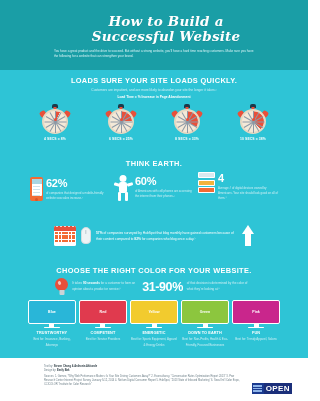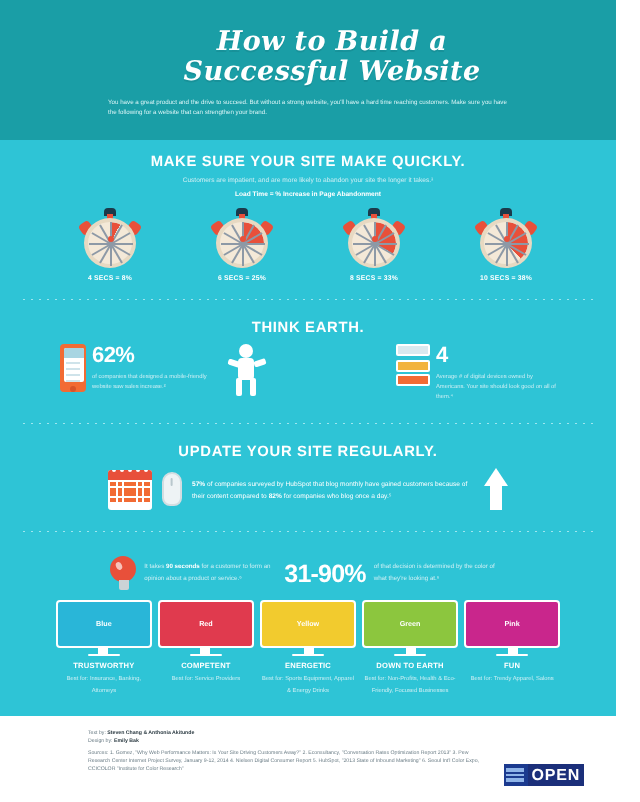--- a/index.html
+++ b/index.html
@@ -86,21 +86,21 @@
   .watch .ticks { position:absolute; top:5px; left:0; width:26px; height:25px; }
   .watch .ticks i {
     position:absolute; left:50%; top:50%;
     width:1px; height:11px; margin-left:-0.5px; margin-top:-11px;
     background:#8d99a6; transform-origin:50% 100%;
   }
   .watch .hub { position:absolute; top:50%; left:50%; width:3px; height:3px; margin:-1.5px 0 0 -1.5px; background:#e8503a; border-radius:50%; z-index:3; }
   .watch-label { color:#ffffff; font-size:3.4px; font-weight:bold; margin-top:3px; letter-spacing:.1px; }
 
   
-  .mobile-row { display:flex; justify-content:space-between; align-items:flex-start; padding:4px 16px 2px 16px; gap:4px; }
+  .mobile-row { display:flex; justify-content:space-between; align-items:flex-end; padding:4px 16px 2px 16px; gap:4px; }
   .mob-cell { display:flex; align-items:flex-start; gap:3px; width:33%; }
   .phone { width:13px; height:24px; background:#f26b34; border-radius:2px; padding:2px 1.5px; flex:0 0 auto; }
   .phone .scr { background:#ffffff; height:17px; border-radius:1px; }
   .phone .scr .ln { height:1.4px; background:#cfe3ea; margin:1.6px 1.2px 0 1.2px; }
   .phone .scr .hd { height:5px; background:#a8d5e2; margin:0; border-radius:1px 1px 0 0; }
   .phone .btn { width:3px; height:3px; border-radius:50%; background:#d8542a; margin:1.6px auto 0 auto; }
   .person { width:18px; height:26px; position:relative; flex:0 0 auto; }
   .person .head { position:absolute; left:50%; top:0; transform:translateX(-50%); width:7px; height:7px; background:#fff; border-radius:50%; }
   .person .body { position:absolute; left:50%; top:7px; transform:translateX(-50%); width:8px; height:11px; background:#fff; border-radius:2px; }
   .person .arm-l { position:absolute; left:0px; top:8px; width:5.5px; height:3px; background:#fff; border-radius:1px; transform:rotate(18deg); }
@@ -171,21 +171,21 @@
 <body>
 
 <div class="page">
 
   <div class="header">
     <div class="header-title">How to Build a Successful Website</div>
     <div class="header-sub">You have a great product and the drive to succeed. But without a strong website, you'll have a hard time reaching customers. Make sure you have the following for a website that can strengthen your brand.</div>
   </div>
 
   <div class="section">
-    <div class="sec-title">MAKE SURE YOUR SITE MAKE QUICKLY.</div>
+    <div class="sec-title">LOADS SURE YOUR SITE LOADS QUICKLY.</div>
     <div class="sec-sub">Customers are impatient, and are more likely to abandon your site the longer it takes.¹</div>
     <div class="sec-sub2">Load Time = % Increase in Page Abandonment</div>
 
     <div class="watch-row">
       <div class="watch-cell">
         <div class="watch">
           <div class="knob"></div>
             <div class="stem"></div>
           <div class="ear-l"></div>
             <div class="ear-r"></div>
@@ -319,20 +319,24 @@
 
       <div class="mob-cell">
         <div class="person">
           <div class="head"></div>
             <div class="body"></div>
           <div class="arm-l"></div>
             <div class="arm-r"></div>
           <div class="leg-l"></div>
             <div class="leg-r"></div>
         </div>
+        <div class="mob-txt">
+          <div class="big-num">60%</div>
+          <div class="mob-desc">of Americans with cell phones are accessing the internet from their phones.³</div>
+        </div>
       </div>
 
       <div class="mob-cell">
         <div class="devices">
           <div class="d d1">
               <div class="b"></div>
             </div>
           <div class="d d2">
               <div class="b"></div>
             </div>
@@ -344,21 +348,20 @@
           <div class="big-num">4</div>
           <div class="mob-desc">Average # of digital devices owned by Americans. Your site should look good on all of them.⁴</div>
         </div>
       </div>
     </div>
   </div>
 
   <div class="dots"></div>
 
   <div class="section">
-    <div class="sec-title">UPDATE YOUR SITE REGULARLY.</div>
 
     <div class="update-row">
       <div class="cal">
         <div class="top">
           <i style="left:2px"></i>
             <i style="left:6px"></i>
             <i style="left:10px"></i>
             <i style="left:14px"></i>
             <i style="left:18px"></i>
         </div>
@@ -398,20 +401,21 @@
       <div class="arrow-up">
         <div class="head"></div>
           <div class="shaft"></div>
       </div>
     </div>
   </div>
 
   <div class="dots"></div>
 
   <div class="section">
+    <div class="sec-title">CHOOSE THE RIGHT COLOR FOR YOUR WEBSITE.</div>
 
     <div class="color-stat">
       <div class="bulb">
         <div class="glass"></div>
           <div class="base"></div>
       </div>
       <div class="stat-txt">
         <span>It takes </span><b>90 seconds</b><span> for a customer to form an opinion about a product or service.⁶</span>
       </div>
       <div class="stat-big">31-90%</div>

